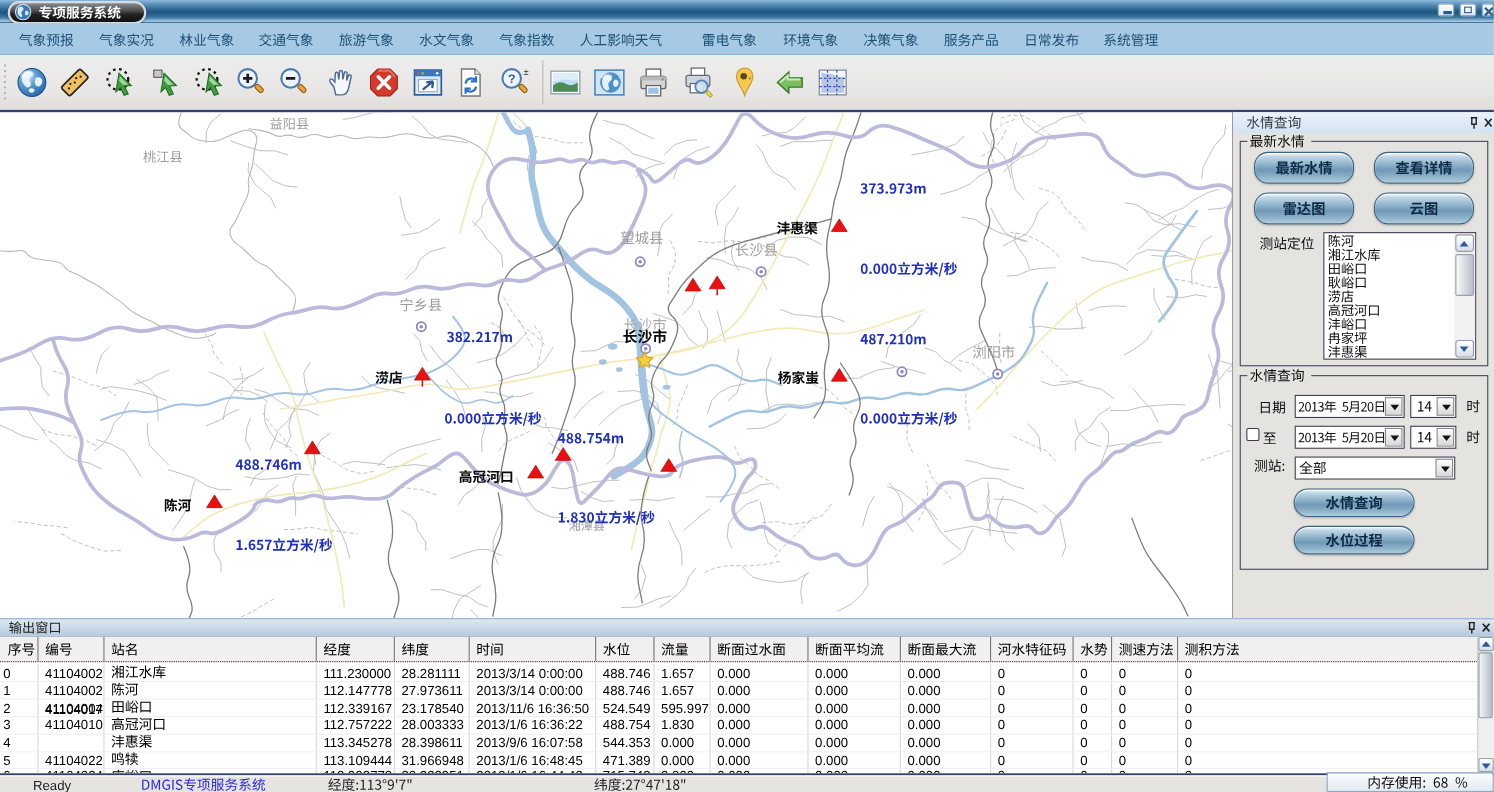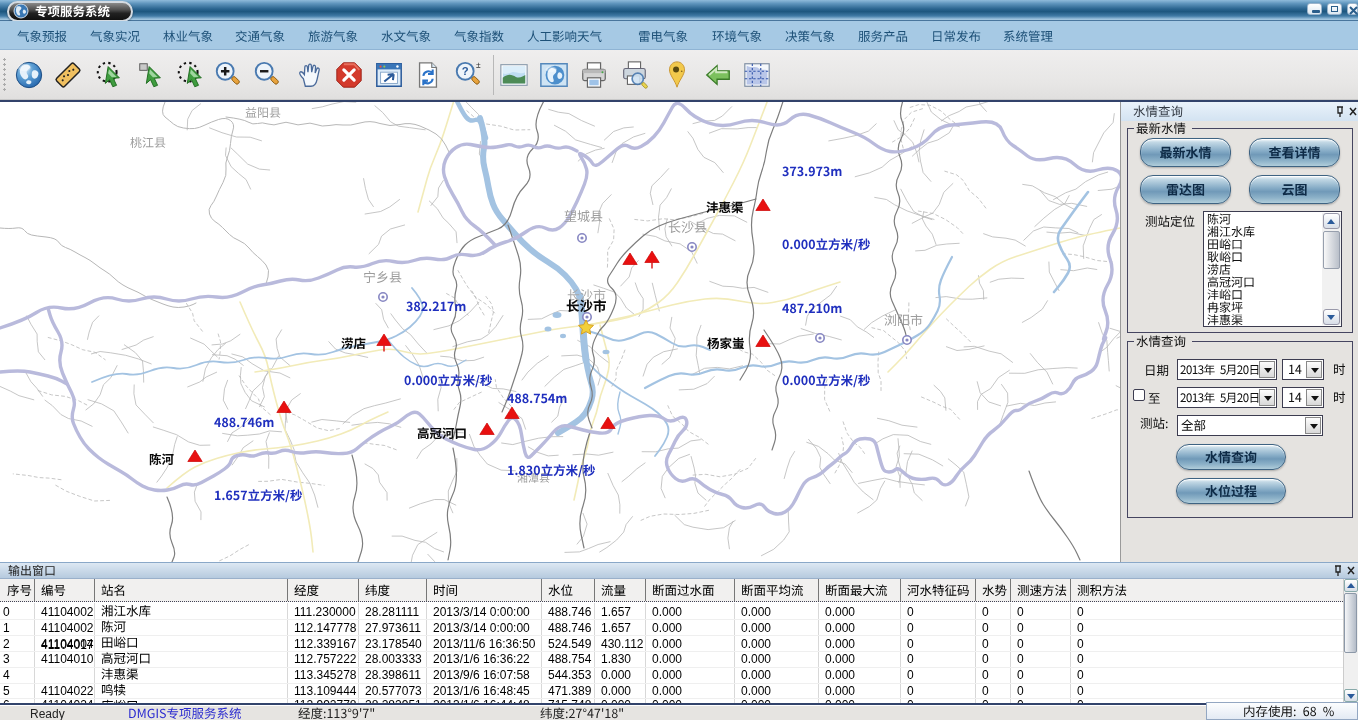--- a/index.html
+++ b/index.html
@@ -582,21 +582,21 @@
 <div class="cell" style="left:982px;top:620.8px">0</div>
 <div class="cell" style="left:1017px;top:620.8px">0</div>
 <div class="cell" style="left:1077px;top:620.8px">0</div>
 <div class="rowline" style="top:635.1px"></div>
 <div class="cell" style="left:3px;top:636.6px">2</div>
 <div class="cell" style="left:41px;top:636.6px">41104004</div>
 <div class="cell" style="left:294px;top:636.6px">112.339167</div>
 <div class="cell" style="left:365px;top:636.6px">23.178540</div>
 <div class="cell" style="left:433px;top:636.6px">2013/11/6 16:36:50</div>
 <div class="cell" style="left:548px;top:636.6px">524.549</div>
-<div class="cell" style="left:601px;top:636.6px">430.112</div>
+<div class="cell" style="left:601px;top:636.6px">595.997</div>
 <div class="cell" style="left:652px;top:636.6px">0.000</div>
 <div class="cell" style="left:741px;top:636.6px">0.000</div>
 <div class="cell" style="left:825px;top:636.6px">0.000</div>
 <div class="cell" style="left:907px;top:636.6px">0</div>
 <div class="cell" style="left:982px;top:636.6px">0</div>
 <div class="cell" style="left:1017px;top:636.6px">0</div>
 <div class="cell" style="left:1077px;top:636.6px">0</div>
 <div class="rowline" style="top:650.9px"></div>
 <div class="cell" style="left:3px;top:652.4px">3</div>
 <div class="cell" style="left:41px;top:652.4px">41104010</div>
@@ -624,21 +624,21 @@
 <div class="cell" style="left:741px;top:668.2px">0.000</div>
 <div class="cell" style="left:825px;top:668.2px">0.000</div>
 <div class="cell" style="left:907px;top:668.2px">0</div>
 <div class="cell" style="left:982px;top:668.2px">0</div>
 <div class="cell" style="left:1017px;top:668.2px">0</div>
 <div class="cell" style="left:1077px;top:668.2px">0</div>
 <div class="rowline" style="top:682.5px"></div>
 <div class="cell" style="left:3px;top:684.0px">5</div>
 <div class="cell" style="left:41px;top:684.0px">41104022</div>
 <div class="cell" style="left:294px;top:684.0px">113.109444</div>
-<div class="cell" style="left:365px;top:684.0px">20.577073</div>
+<div class="cell" style="left:365px;top:684.0px">31.966948</div>
 <div class="cell" style="left:433px;top:684.0px">2013/1/6 16:48:45</div>
 <div class="cell" style="left:548px;top:684.0px">471.389</div>
 <div class="cell" style="left:601px;top:684.0px">0.000</div>
 <div class="cell" style="left:652px;top:684.0px">0.000</div>
 <div class="cell" style="left:741px;top:684.0px">0.000</div>
 <div class="cell" style="left:825px;top:684.0px">0.000</div>
 <div class="cell" style="left:907px;top:684.0px">0</div>
 <div class="cell" style="left:982px;top:684.0px">0</div>
 <div class="cell" style="left:1017px;top:684.0px">0</div>
 <div class="cell" style="left:1077px;top:684.0px">0</div>

